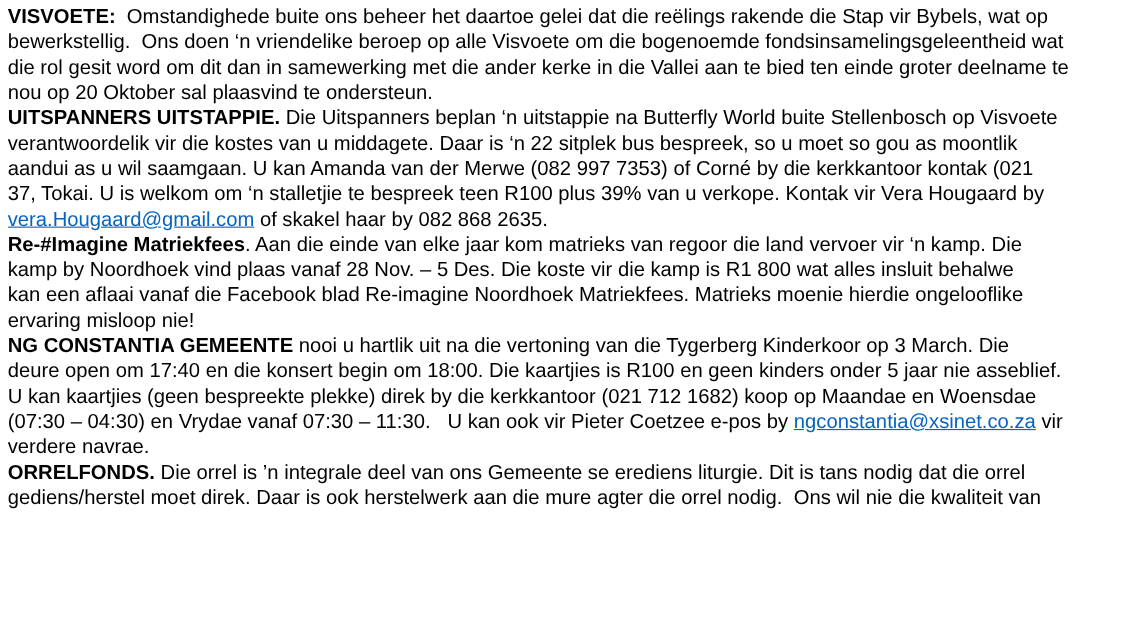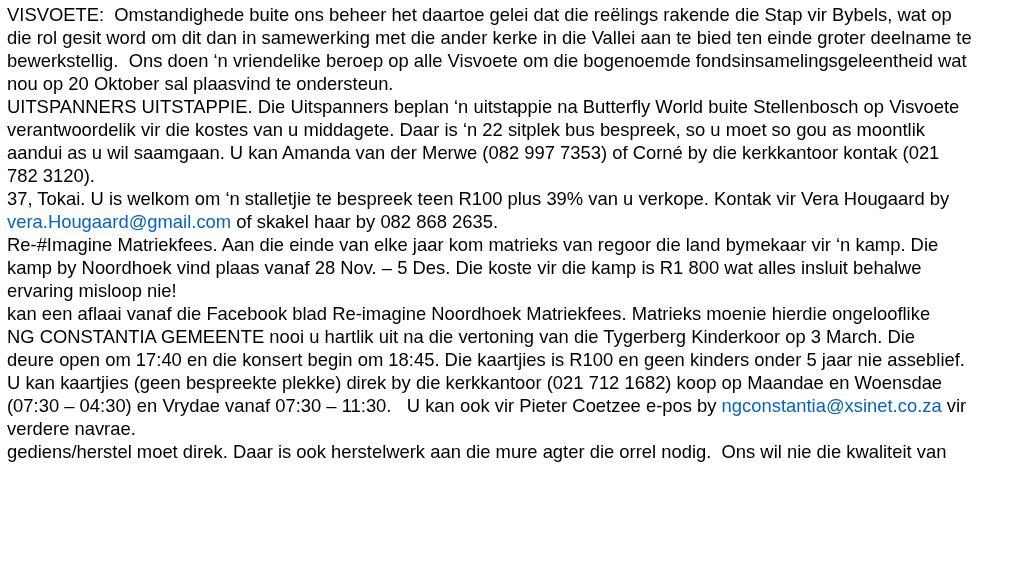--- a/index.html
+++ b/index.html
@@ -21,56 +21,57 @@
   .para {
     margin: 0;
   }
   .line {
     height: 23px;
     line-height: 23px;
     white-space: pre;
     overflow: hidden;
   }
   .run-bold {
-    font-weight: normal;
+    font-weight: bold;
   }
   .run-link {
     color: var(--link-color, #0563C1);
+    text-decoration: underline;
     cursor: pointer;
   }
 </style>
 </head>
 <body style="--text-color: #000000; --link-color: #0563C1; background: rgb(255, 255, 255);">
 
 <div id="doc">
     <div class="para">
       <div class="line"><span class="run-bold">VISVOETE:</span><span>  Omstandighede buite ons beheer het daartoe gelei dat die reëlings rakende die Stap vir Bybels, wat op</span></div>
+      <div class="line"><span>bewerkstellig.  Ons doen ‘n vriendelike beroep op alle Visvoete om die bogenoemde fondsinsamelingsgeleentheid wat</span></div>
       <div class="line"><span>die rol gesit word om dit dan in samewerking met die ander kerke in die Vallei aan te bied ten einde groter deelname te</span></div>
-      <div class="line"><span>bewerkstellig.  Ons doen ‘n vriendelike beroep op alle Visvoete om die bogenoemde fondsinsamelingsgeleentheid wat</span></div>
       <div class="line"><span>nou op 20 Oktober sal plaasvind te ondersteun.</span></div>
     </div>
     <div class="para">
       <div class="line"><span class="run-bold">UITSPANNERS UITSTAPPIE.</span><span> Die Uitspanners beplan ‘n uitstappie na Butterfly World buite Stellenbosch op Visvoete</span></div>
       <div class="line"><span>verantwoordelik vir die kostes van u middagete. Daar is ‘n 22 sitplek bus bespreek, so u moet so gou as moontlik</span></div>
       <div class="line"><span>aandui as u wil saamgaan. U kan Amanda van der Merwe (082 997 7353) of Corné by die kerkkantoor kontak (021</span></div>
-      <div class="line"><span>782 3120).</span></div>
     </div>
     <div class="para">
       <div class="line"><span>37, Tokai. U is welkom om ‘n stalletjie te bespreek teen R100 plus 39% van u verkope. Kontak vir Vera Hougaard by</span></div>
       <div class="line"><a class="run-link">vera.Hougaard@gmail.com</a><span> of skakel haar by 082 868 2635.</span></div>
     </div>
     <div class="para">
-      <div class="line"><span class="run-bold">Re-#Imagine Matriekfees</span><span>. Aan die einde van elke jaar kom matrieks van regoor die land bymekaar vir ‘n kamp. Die</span></div>
+      <div class="line"><span class="run-bold">Re-#Imagine Matriekfees</span><span>. Aan die einde van elke jaar kom matrieks van regoor die land vervoer vir ‘n kamp. Die</span></div>
       <div class="line"><span>kamp by Noordhoek vind plaas vanaf 28 Nov. – 5 Des. Die koste vir die kamp is R1 800 wat alles insluit behalwe</span></div>
+      <div class="line"><span>kan een aflaai vanaf die Facebook blad Re-imagine Noordhoek Matriekfees. Matrieks moenie hierdie ongelooflike</span></div>
       <div class="line"><span>ervaring misloop nie!</span></div>
-      <div class="line"><span>kan een aflaai vanaf die Facebook blad Re-imagine Noordhoek Matriekfees. Matrieks moenie hierdie ongelooflike</span></div>
     </div>
     <div class="para">
       <div class="line"><span class="run-bold">NG CONSTANTIA GEMEENTE</span><span> nooi u hartlik uit na die vertoning van die Tygerberg Kinderkoor op 3 March. Die</span></div>
-      <div class="line"><span>deure open om 17:40 en die konsert begin om 18:45. Die kaartjies is R100 en geen kinders onder 5 jaar nie asseblief.</span></div>
+      <div class="line"><span>deure open om 17:40 en die konsert begin om 18:00. Die kaartjies is R100 en geen kinders onder 5 jaar nie asseblief.</span></div>
       <div class="line"><span>U kan kaartjies (geen bespreekte plekke) direk by die kerkkantoor (021 712 1682) koop op Maandae en Woensdae</span></div>
       <div class="line"><span>(07:30 – 04:30) en Vrydae vanaf 07:30 – 11:30.   U kan ook vir Pieter Coetzee e-pos by </span><a class="run-link">ngconstantia@xsinet.co.za</a><span> vir</span></div>
       <div class="line"><span>verdere navrae.</span></div>
     </div>
     <div class="para">
+      <div class="line"><span class="run-bold">ORRELFONDS.</span><span> Die orrel is ’n integrale deel van ons Gemeente se erediens liturgie. Dit is tans nodig dat die orrel</span></div>
       <div class="line"><span>gediens/herstel moet direk. Daar is ook herstelwerk aan die mure agter die orrel nodig.  Ons wil nie die kwaliteit van</span></div>
     </div>
   </div>
 
 </body></html>

